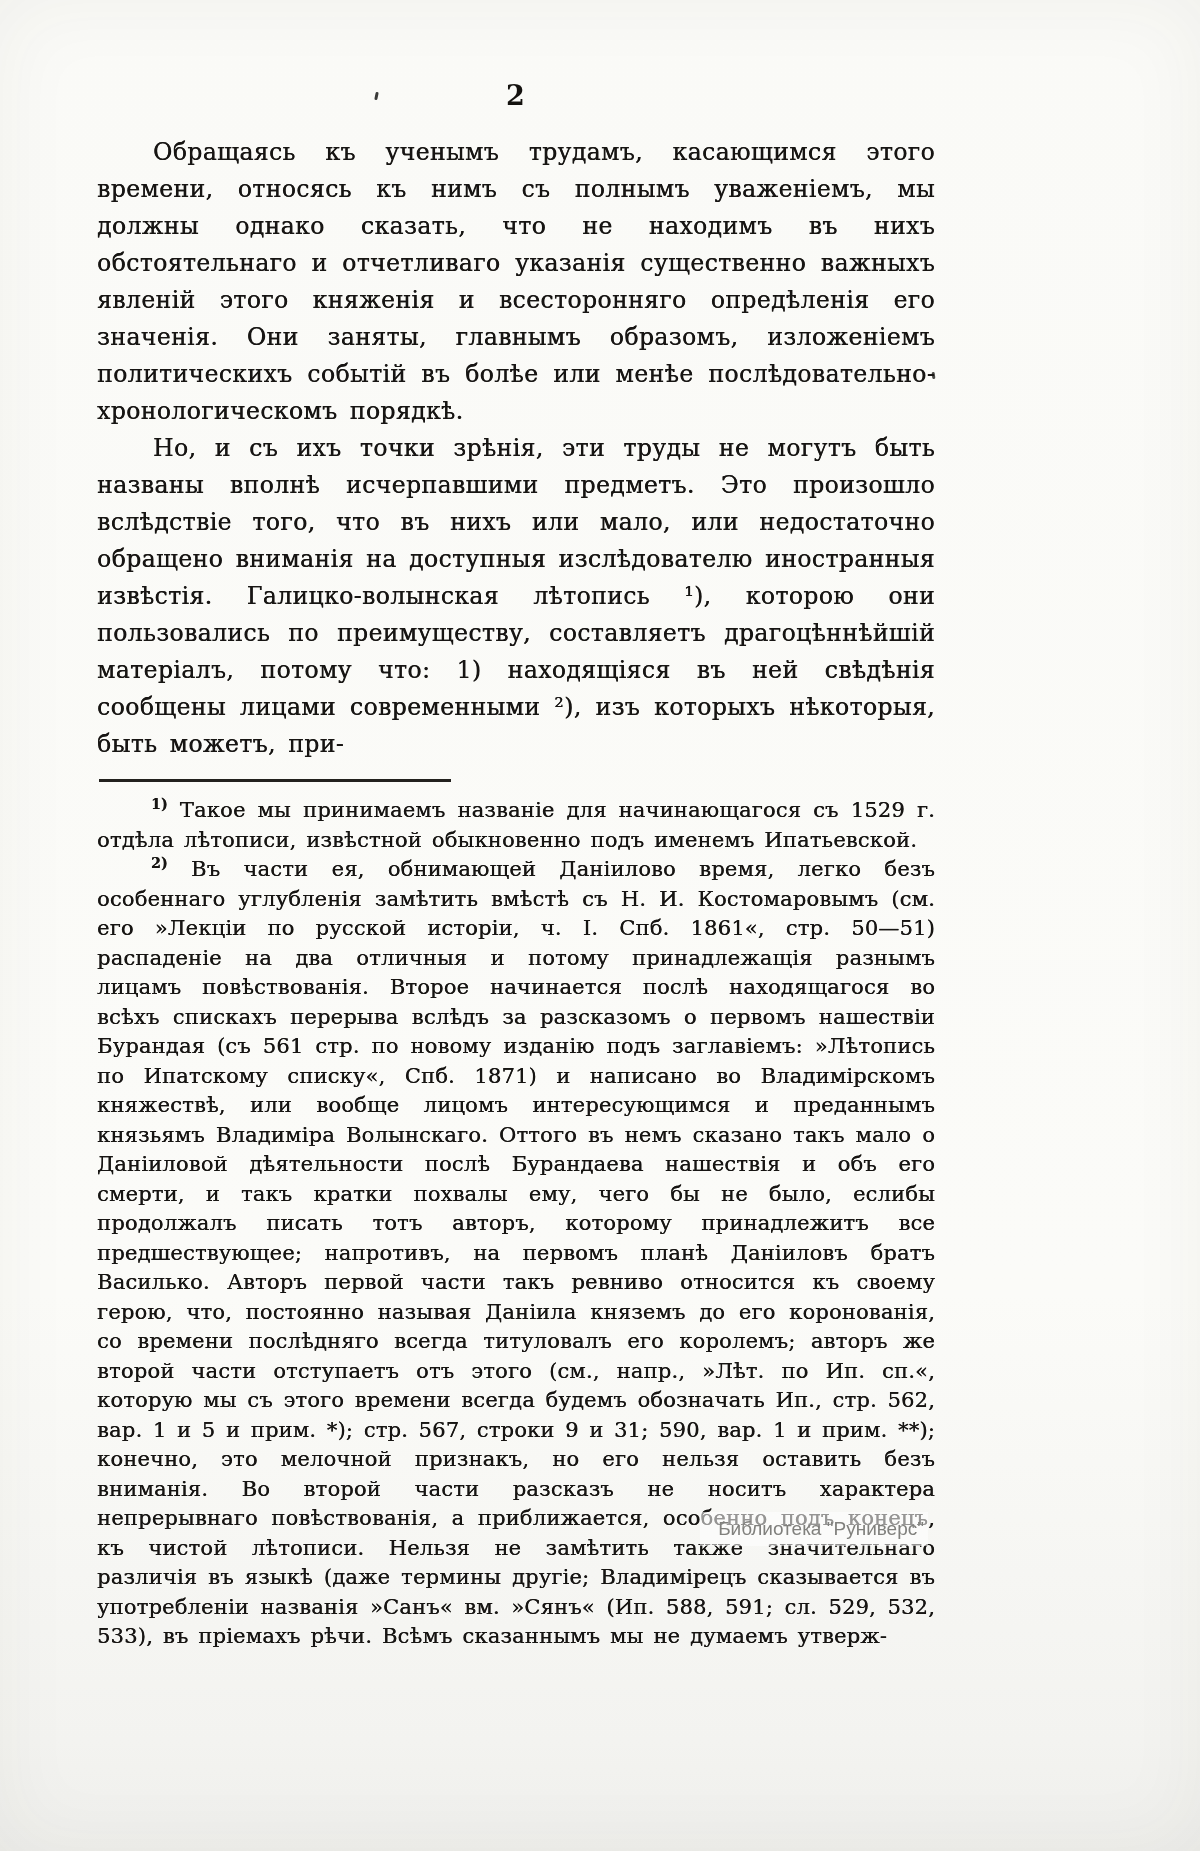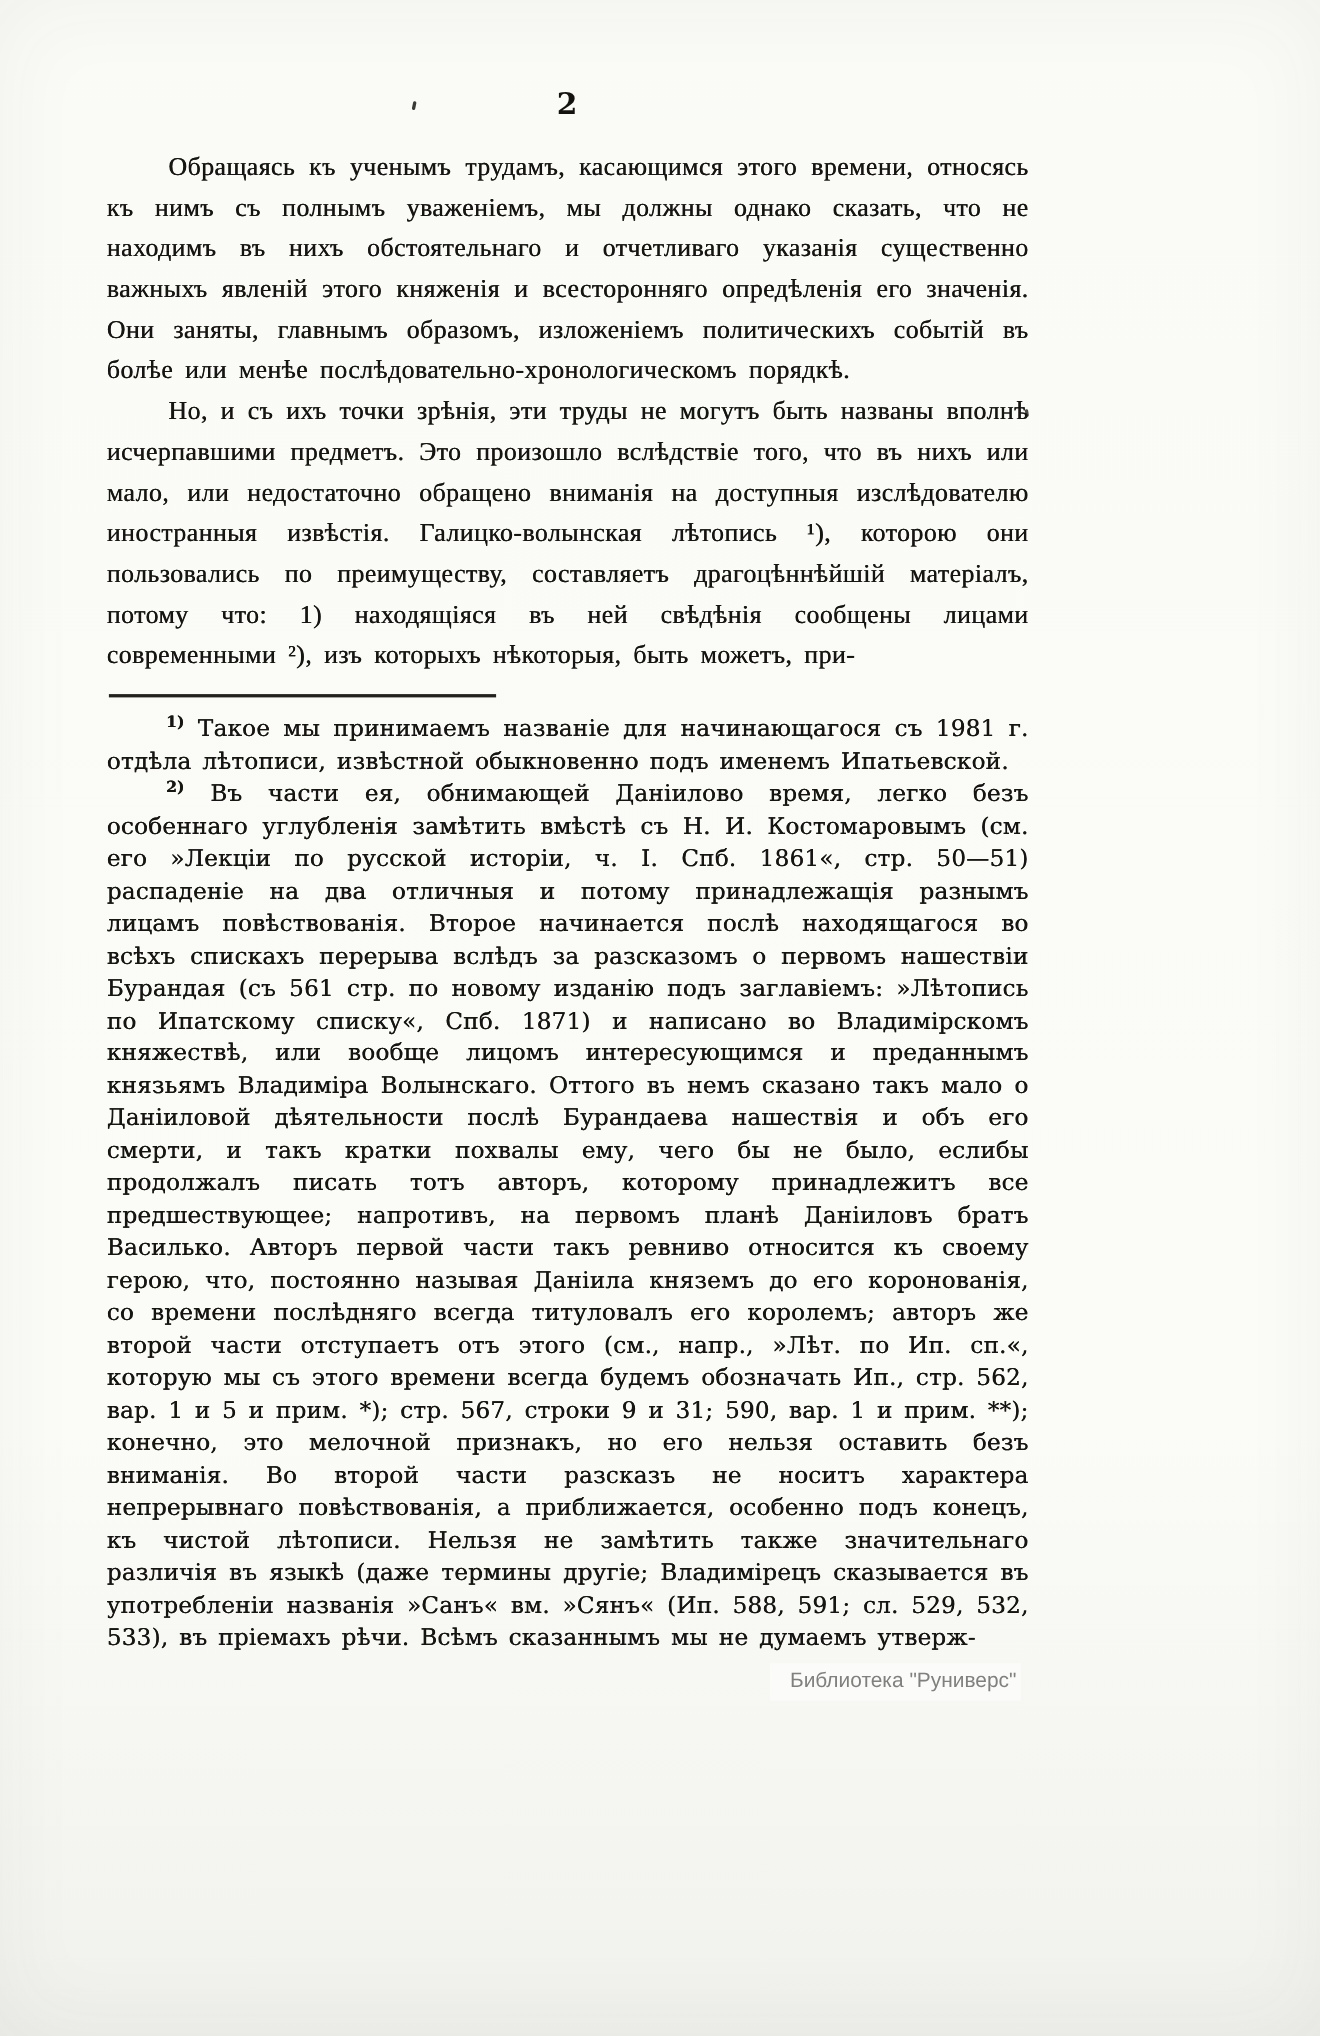--- a/index.html
+++ b/index.html
@@ -65,21 +65,20 @@
   .body-para {
     margin: 0;
     font-size: 23.5px;
     line-height: 37px;
     text-align: justify;
     text-indent: 56px;
     letter-spacing: 0.4px;
     word-spacing: 4.5px;
     text-shadow: 0.35px 0 0 currentColor;
     hyphens: auto;
-    font-family: Liberation Serif, serif;
   }
   .fn-rule {
     width: 352px;
     height: 3px;
     background: #23211e;
     margin: 16px 0 14px 2px;
     border: none;
   }
   .footnotes {
     margin-top: 4px;
@@ -130,21 +129,21 @@
   <main class="text-block">
 
     <p class="body-para">Обращаясь къ ученымъ трудамъ, касающимся этого времени, относясь къ нимъ съ полнымъ уваженіемъ, мы должны однако сказать, что не находимъ въ нихъ обстоятельнаго и отчетливаго указанія существенно важныхъ явленій этого княженія и всесторонняго опредѣленія его значенія. Они заняты, главнымъ образомъ, изложеніемъ политическихъ событій въ болѣе или менѣе послѣдовательно-хронологическомъ порядкѣ.</p>
 
     <p class="body-para">Но, и съ ихъ точки зрѣнія, эти труды не могутъ быть названы вполнѣ исчерпавшими предметъ. Это произошло вслѣдствіе того, что въ нихъ или мало, или недостаточно обращено вниманія на доступныя изслѣдователю иностранныя извѣстія. Галицко-волынская лѣтопись ¹), которою они пользовались по преимуществу, составляетъ драгоцѣннѣйшій матеріалъ, потому что: 1) находящіяся въ ней свѣдѣнія сообщены лицами современными ²), изъ которыхъ нѣкоторыя, быть можетъ, при-</p>
 
     <hr class="fn-rule">
 
     <section class="footnotes">
 
-      <p class="fn-para"><sup class="fn-marker">1)</sup> <span>Такое мы принимаемъ названіе для начинающагося съ 1981 г. отдѣла лѣтописи, извѣстной обыкновенно подъ именемъ Ипатьевской.</span></p>
+      <p class="fn-para"><sup class="fn-marker">1)</sup> <span>Такое мы принимаемъ названіе для начинающагося съ 1529 г. отдѣла лѣтописи, извѣстной обыкновенно подъ именемъ Ипатьевской.</span></p>
 
       <p class="fn-para"><sup class="fn-marker">2)</sup> <span>Въ части ея, обнимающей Даніилово время, легко безъ особеннаго углубленія замѣтить вмѣстѣ съ Н. И. Костомаровымъ (см. его »Лекціи по русской исторіи, ч. I. Спб. 1861«, стр. 50—51) распаденіе на два отличныя и потому принадлежащія разнымъ лицамъ повѣствованія. Второе начинается послѣ находящагося во всѣхъ спискахъ перерыва вслѣдъ за разсказомъ о первомъ нашествіи Бурандая (съ 561 стр. по новому изданію подъ заглавіемъ: »Лѣтопись по Ипатскому списку«, Спб. 1871) и написано во Владимірскомъ княжествѣ, или вообще лицомъ интересующимся и преданнымъ князьямъ Владиміра Волынскаго. Оттого въ немъ сказано такъ мало о Даніиловой дѣятельности послѣ Бурандаева нашествія и объ его смерти, и такъ кратки похвалы ему, чего бы не было, еслибы продолжалъ писать тотъ авторъ, которому принадлежитъ все предшествующее; напротивъ, на первомъ планѣ Даніиловъ братъ Василько. Авторъ первой части такъ ревниво относится къ своему герою, что, постоянно называя Даніила княземъ до его коронованія, со времени послѣдняго всегда титуловалъ его королемъ; авторъ же второй части отступаетъ отъ этого (см., напр., »Лѣт. по Ип. сп.«, которую мы съ этого времени всегда будемъ обозначать Ип., стр. 562, вар. 1 и 5 и прим. *); стр. 567, строки 9 и 31; 590, вар. 1 и прим. **); конечно, это мелочной признакъ, но его нельзя оставить безъ вниманія. Во второй части разсказъ не носитъ характера непрерывнаго повѣствованія, а приближается, особенно подъ конецъ, къ чистой лѣтописи. Нельзя не замѣтить также значительнаго различія въ языкѣ (даже термины другіе; Владимірецъ сказывается въ употребленіи названія »Санъ« вм. »Сянъ« (Ип. 588, 591; сл. 529, 532, 533), въ пріемахъ рѣчи. Всѣмъ сказаннымъ мы не думаемъ утверж-</span></p>
 
     </section>
 
   </main>
 
   <div class="watermark">Библиотека "Руниверс"</div>
 
 </div>

